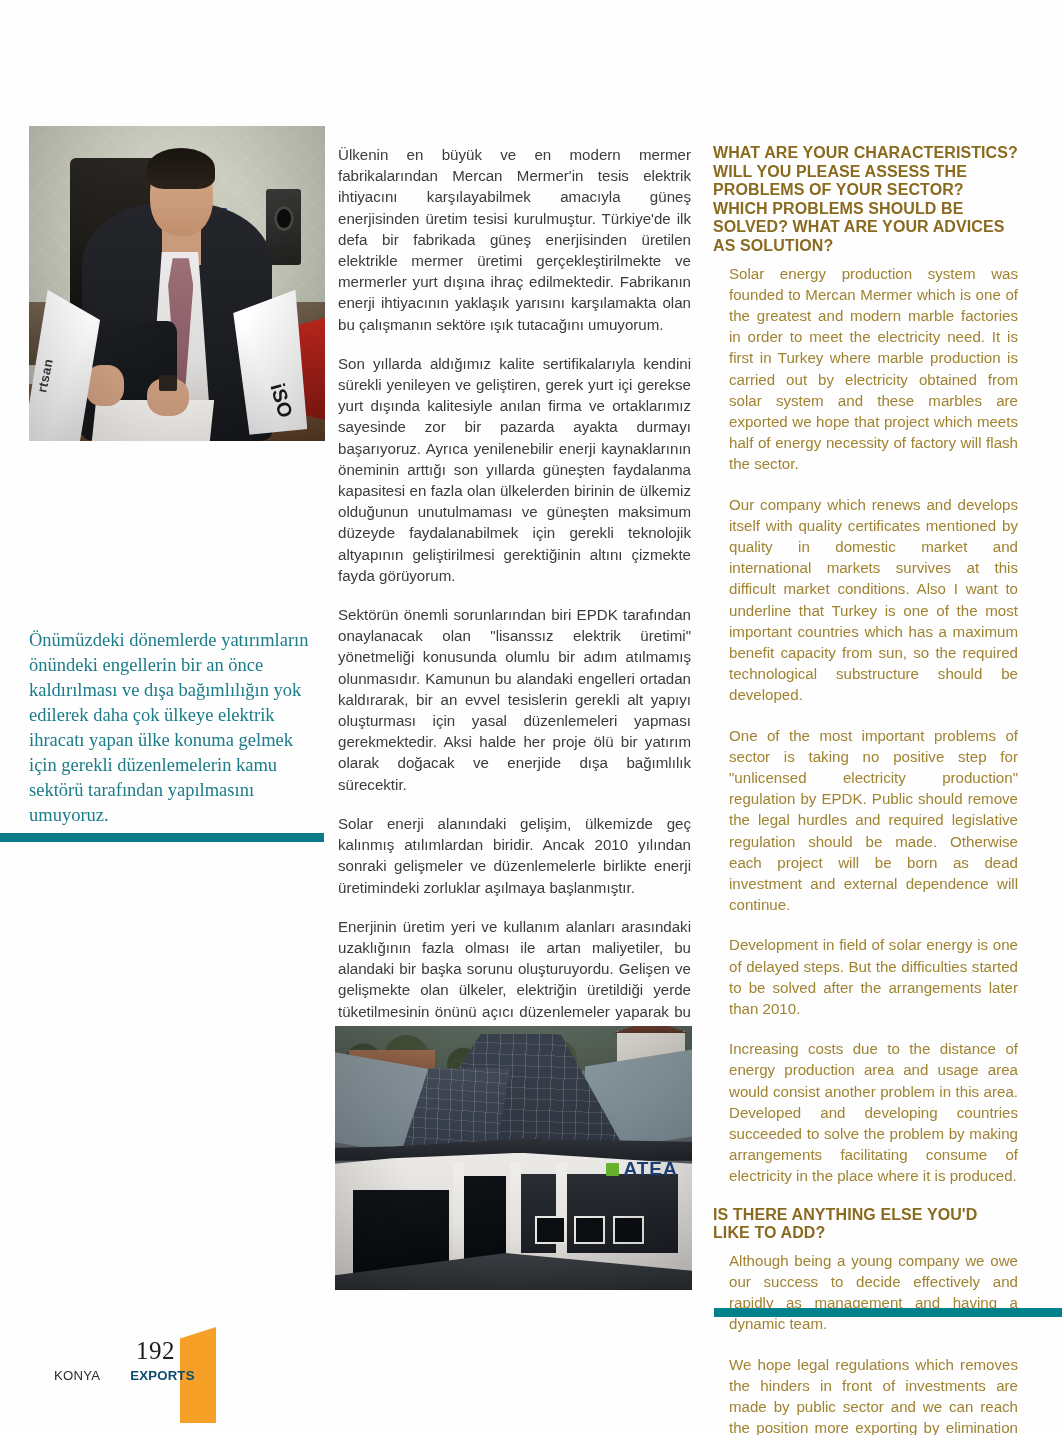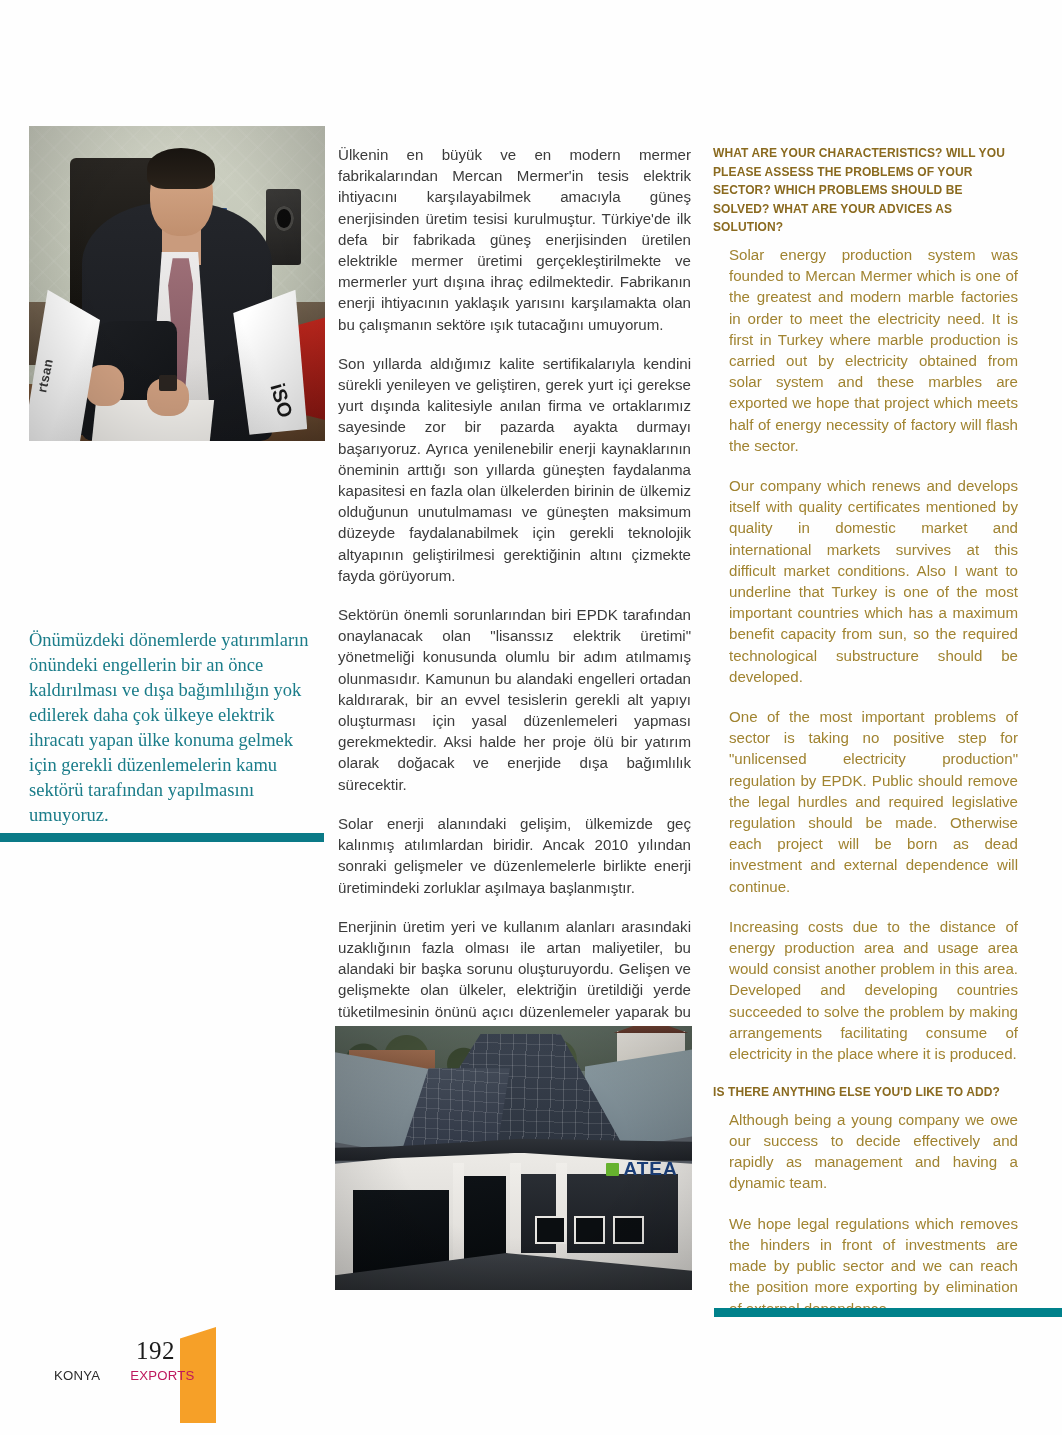--- a/index.html
+++ b/index.html
@@ -343,21 +343,21 @@
   
   .col-right {
     position: absolute;
     left: 713px;
     top: 144px;
     width: 305px;
   }
   .head-en {
     font-family: "Liberation Sans", sans-serif;
     font-weight: bold;
-    font-size: 12px;
+    font-size: 16px;
     line-height: 18.6px;
     color: #8a6a1f;
     margin: 0 0 7px 0;
     letter-spacing: .1px;
   }
   .body-en {
     font-family: "Liberation Sans", sans-serif;
     font-size: 15.1px;
     line-height: 21.2px;
     color: #a08330;
@@ -399,21 +399,21 @@
     left: 0px;
     bottom: 40px;
     width: 127px;
     text-align: right;
     font-family: "Liberation Sans", sans-serif;
     font-size: 13.2px;
     letter-spacing: .2px;
     white-space: nowrap;
   }
   .brand-konya { color: #2b2b2b; font-weight: 400; margin-left: 6px; }
-  .brand-exports { color: #be185d; font-weight: 400; margin-left: 30px; }
+  .brand-exports { color: #0c4a6e; font-weight: 700; margin-left: 30px; }
 </style>
 </head>
 <body>
 
 <div class="page">
 
   <div class="portrait-photo">
     <div class="pp-wall"></div>
     <div class="pp-credenza"></div>
     <div class="pp-shelfitem" style="left:62%;top:26%;width:5%;height:14%;"></div>
@@ -482,20 +482,21 @@
     </div>
     <div class="fp-ground"></div>
     <div class="fp-vignette"></div>
   </div>
 
   <div class="col-right">
     <h2 class="head-en">WHAT ARE YOUR CHARACTERISTICS? WILL YOU PLEASE ASSESS THE PROBLEMS OF YOUR SECTOR? WHICH PROBLEMS SHOULD BE SOLVED? WHAT ARE YOUR ADVICES AS SOLUTION?</h2>
     <p class="body-en">Solar energy production system was founded to Mercan Mermer which is one of the greatest and modern marble factories in order to meet the electricity need. It is first in Turkey where marble production is carried out by electricity obtained from solar system and these marbles are exported we hope that project which meets half of energy necessity of factory  will flash the sector.</p>
     <p class="body-en">Our company which renews and develops itself with quality certificates mentioned by quality in domestic market and international markets survives at this difficult market conditions. Also I want to underline that Turkey is one of the most important countries which has a maximum benefit capacity from sun, so the required technological substructure should be developed.</p>
     <p class="body-en">One of the most important problems of sector is taking no positive step for "unlicensed electricity production" regulation by EPDK. Public should remove the legal hurdles and required legislative regulation should be made. Otherwise each project will be born as dead investment and external dependence will continue.</p>
+    <p class="body-en">Development in field of solar energy is one of delayed steps. But the difficulties started to be solved after the arrangements later than 2010.</p>
     <p class="body-en">Increasing costs due to the distance of energy production area and usage area would consist another problem in this area. Developed and developing countries succeeded to solve the problem by making arrangements facilitating consume of electricity in the place where it is produced.</p>
     <h2 class="head-en second">IS THERE ANYTHING ELSE YOU'D LIKE TO ADD?</h2>
     <p class="body-en">Although being a young company we owe our success to decide effectively and rapidly as management and having a dynamic team.</p>
     <p class="body-en">We hope legal regulations which removes the hinders in front of investments are made by public sector and we can reach the position more exporting by elimination of external dependence.</p>
   </div>
 
   <div class="teal-bar-right"></div>
 
   <div class="footer">
     <div class="footer-wedge"></div>

